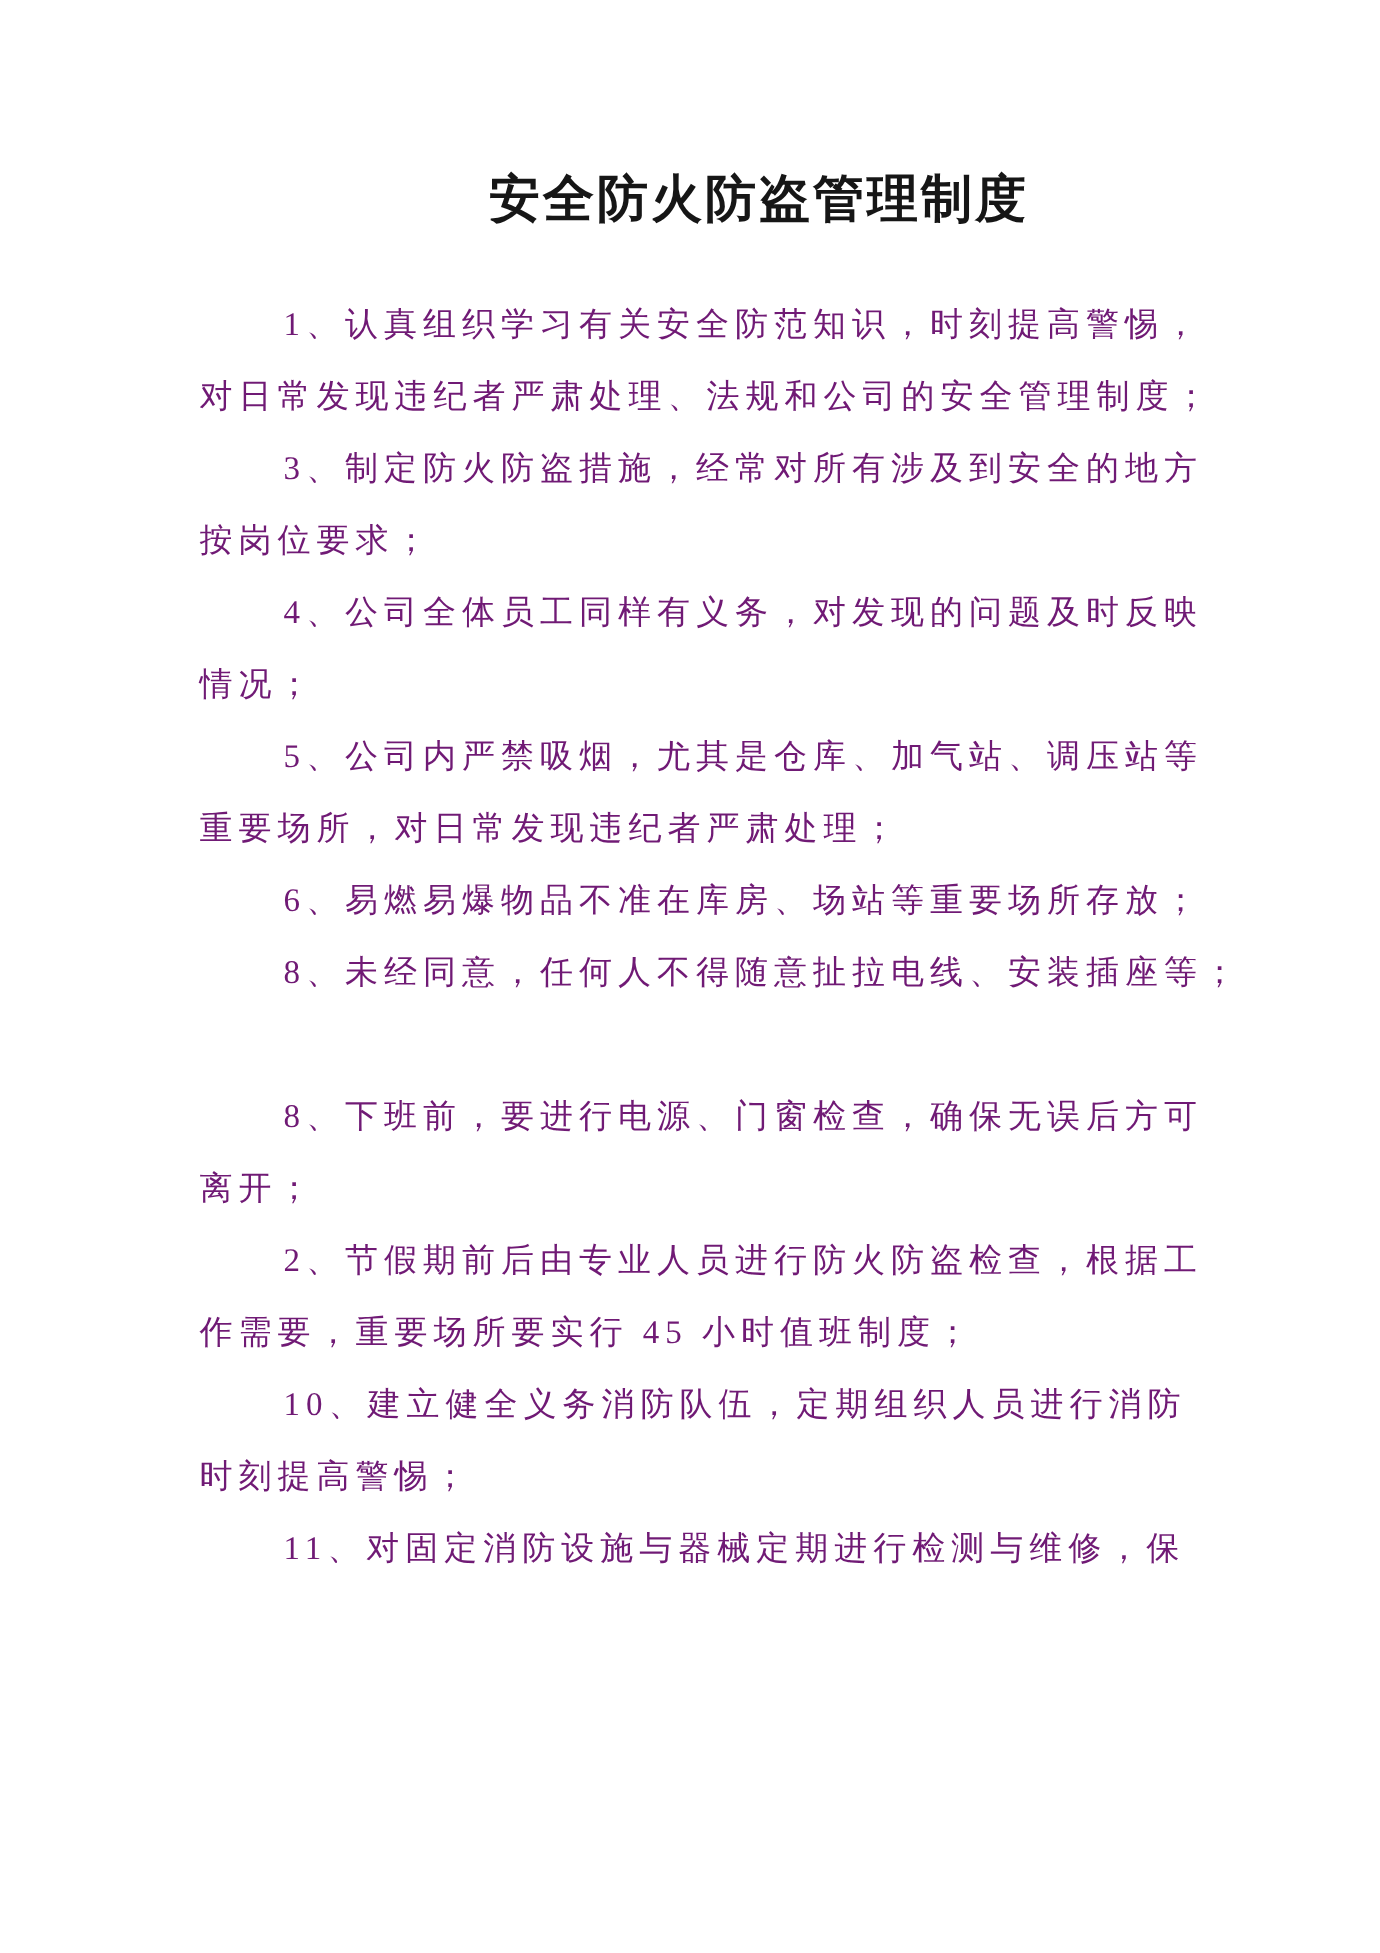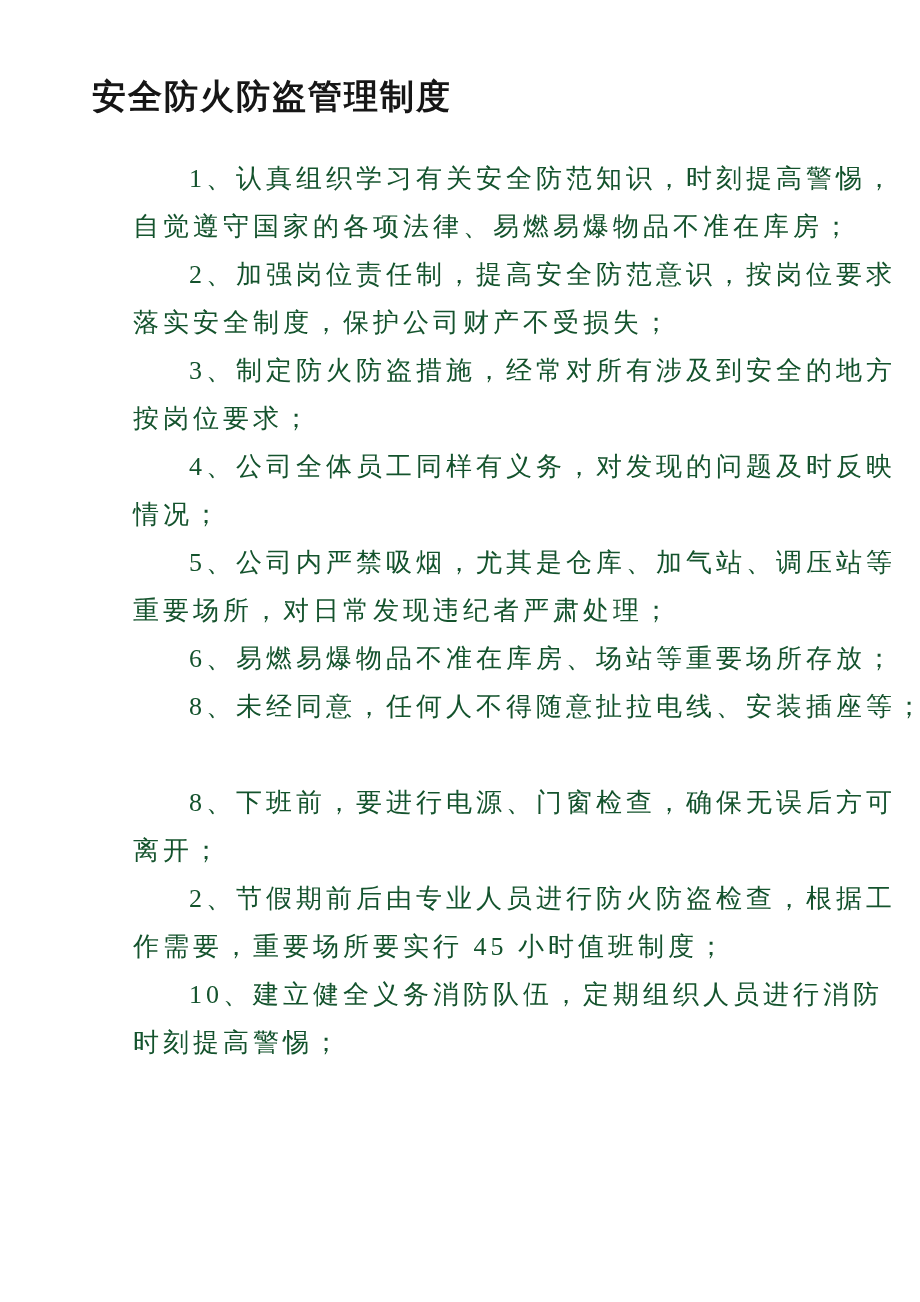--- a/index.html
+++ b/index.html
@@ -9,34 +9,35 @@
     position: relative;
     width: 920px;
     height: 1302px;
     background: #ffffff;
     overflow: hidden;
     font-family: "Liberation Serif", serif;
   }
 
   .doc-title {
     margin: 0;
-    padding: 74px 0 0 92px;   
+    padding: 111px 0 0 92px;   
+    text-align: center;
     font-family: "Liberation Sans", sans-serif;
     font-weight: bold;
     font-size: 34px;
     line-height: 44px;
     letter-spacing: 2px;
     color: #161616;
   }
 
   .doc-body {
     margin: 37px 133px 0 133px;
     width: 660px;
-    color: #14532d;
-    font-size: 26px;
+    color: #701a75;
+    font-size: 22px;
   }
 
   .text-line {
     height: 48px;
     line-height: 48px;
     letter-spacing: 4px;
     white-space: nowrap;
     overflow: visible;
   }
 
@@ -52,27 +53,23 @@
 <body>
 
 <div class="page">
 
   <h1 class="doc-title">安全防火防盗管理制度</h1>
 
   <div class="doc-body">
 
     <div class="paragraph">
       <div class="text-line indent">1、认真组织学习有关安全防范知识，时刻提高警惕，</div>
-      <div class="text-line">自觉遵守国家的各项法律、易燃易爆物品不准在库房；</div>
+      <div class="text-line">对日常发现违纪者严肃处理、法规和公司的安全管理制度；</div>
     </div>
 
-    <div class="paragraph">
-      <div class="text-line indent">2、加强岗位责任制，提高安全防范意识，按岗位要求</div>
-      <div class="text-line">落实安全制度，保护公司财产不受损失；</div>
-    </div>
 
     <div class="paragraph">
       <div class="text-line indent">3、制定防火防盗措施，经常对所有涉及到安全的地方</div>
       <div class="text-line">按岗位要求；</div>
     </div>
 
     <div class="paragraph">
       <div class="text-line indent">4、公司全体员工同样有义务，对发现的问题及时反映</div>
       <div class="text-line">情况；</div>
     </div>
@@ -100,15 +97,18 @@
     <div class="paragraph">
       <div class="text-line indent">2、节假期前后由专业人员进行防火防盗检查，根据工</div>
       <div class="text-line">作需要，重要场所要实行 45 小时值班制度；</div>
     </div>
 
     <div class="paragraph">
       <div class="text-line indent">10、建立健全义务消防队伍，定期组织人员进行消防</div>
       <div class="text-line">时刻提高警惕；</div>
     </div>
 
+    <div class="paragraph">
+      <div class="text-line indent">11、对固定消防设施与器械定期进行检测与维修，保</div>
+    </div>
 
   </div>
 </div>
 
 </body></html>

